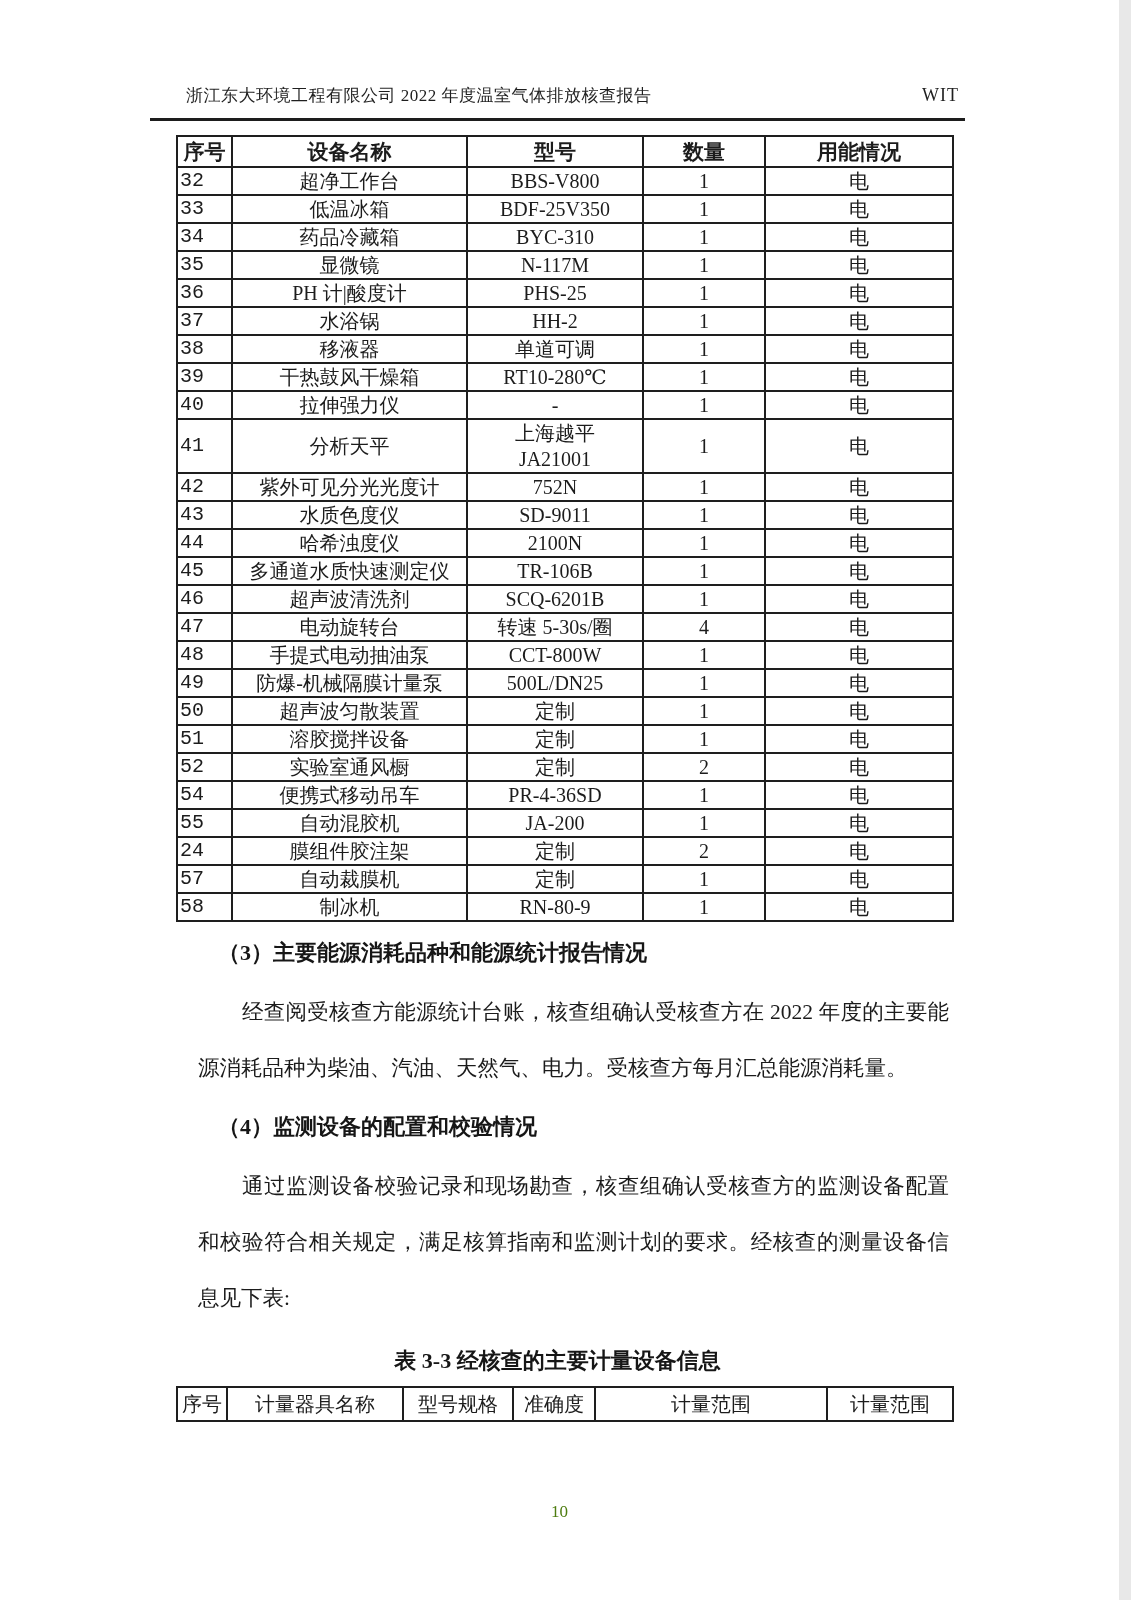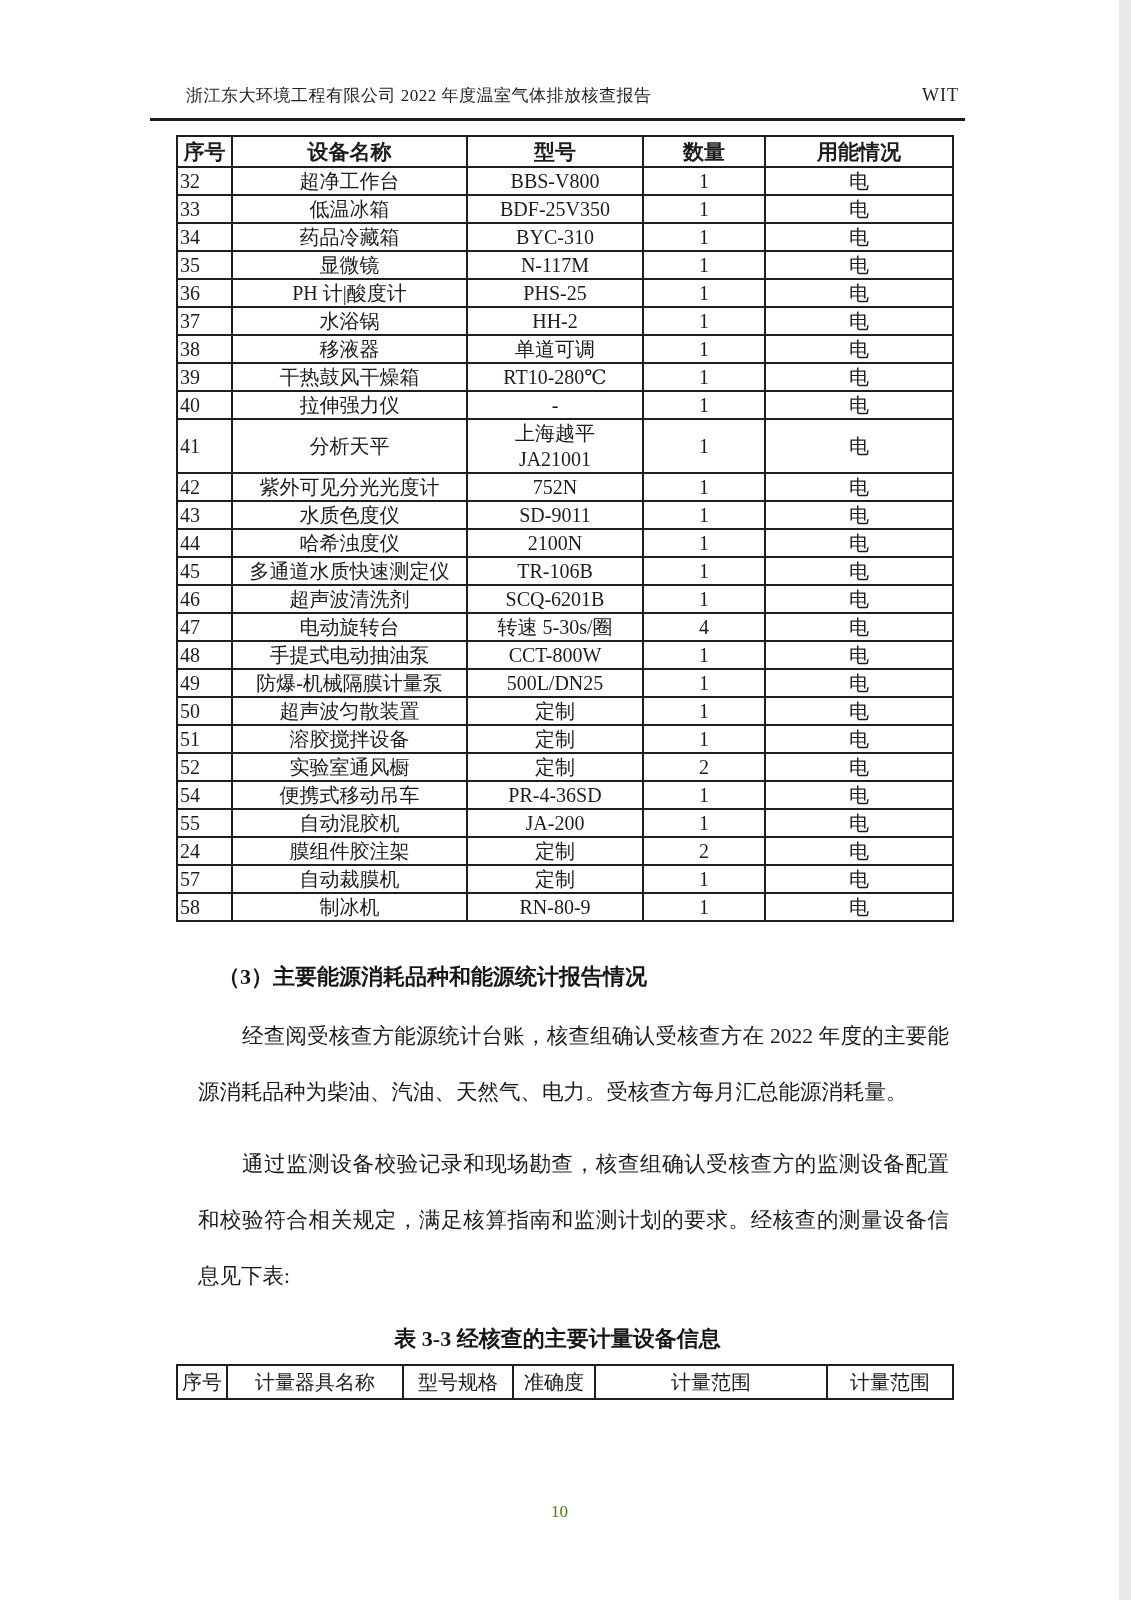--- a/index.html
+++ b/index.html
@@ -44,27 +44,27 @@
     text-align: center;
     vertical-align: middle;
     padding: 0 2px;
     line-height: 26px;
     overflow: hidden;
   }
   .equip-table thead tr { height: 31px; }
   .equip-table thead th { font-weight: bold; font-size: 21px; }
   .equip-table tbody tr { height: 28px; }
   .equip-table td.c-no, .equip-table th.c-no { text-align: left; padding-left: 2px; }
-  .equip-table td.c-no { font-family: Liberation Serif, serif; }
+  .equip-table td.c-no { font-family: Liberation Mono, monospace; }
   .equip-table th.c-no { text-align: center; }
   .equip-table td.c-model { white-space: pre-line; }
   
   .content { padding: 0 16px; }
   h3.sec-heading {
-    margin-top: 40px;
+    margin-top: 16px;
     padding-left: 52px;
     font-size: 22px;
     font-weight: bold;
     color: #161616;
   }
   p.body-par {
     margin-top: 16px;
     font-size: 21.5px;
     line-height: 56px;
     text-align: justify;
@@ -343,20 +343,21 @@
           <td class="c-qty">1</td>
           <td class="c-energy">电</td>
         </tr>
       </tbody>
   </table>
 
   <div class="content">
     <h3 class="sec-heading">（3）主要能源消耗品种和能源统计报告情况</h3>
     <p class="body-par">经查阅受核查方能源统计台账，核查组确认受核查方在 2022 年度的主要能源消耗品种为柴油、汽油、天然气、电力。受核查方每月汇总能源消耗量。</p>
 
+    <h3 class="sec-heading">（4）监测设备的配置和校验情况</h3>
     <p class="body-par">通过监测设备校验记录和现场勘查，核查组确认受核查方的监测设备配置和校验符合相关规定，满足核算指南和监测计划的要求。经核查的测量设备信息见下表:</p>
 
     <div class="table-title">表 3-3 经核查的主要计量设备信息</div>
 
     <table class="measure-table">
       <colgroup>
         <col style="width:50px">
           <col style="width:176px">
           <col style="width:110px">
           <col style="width:82px">

